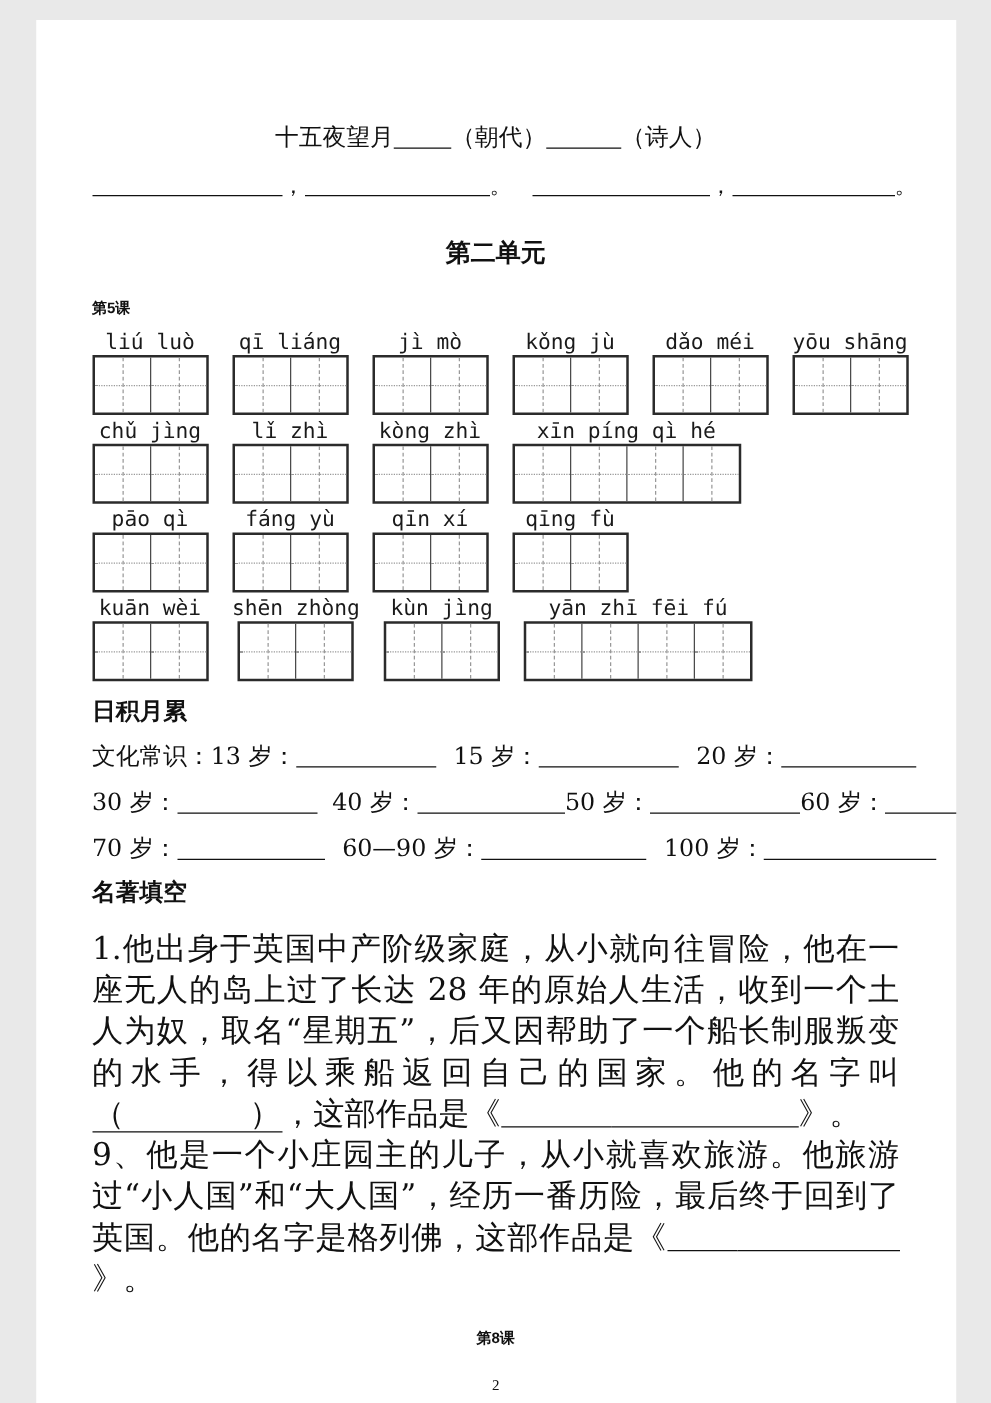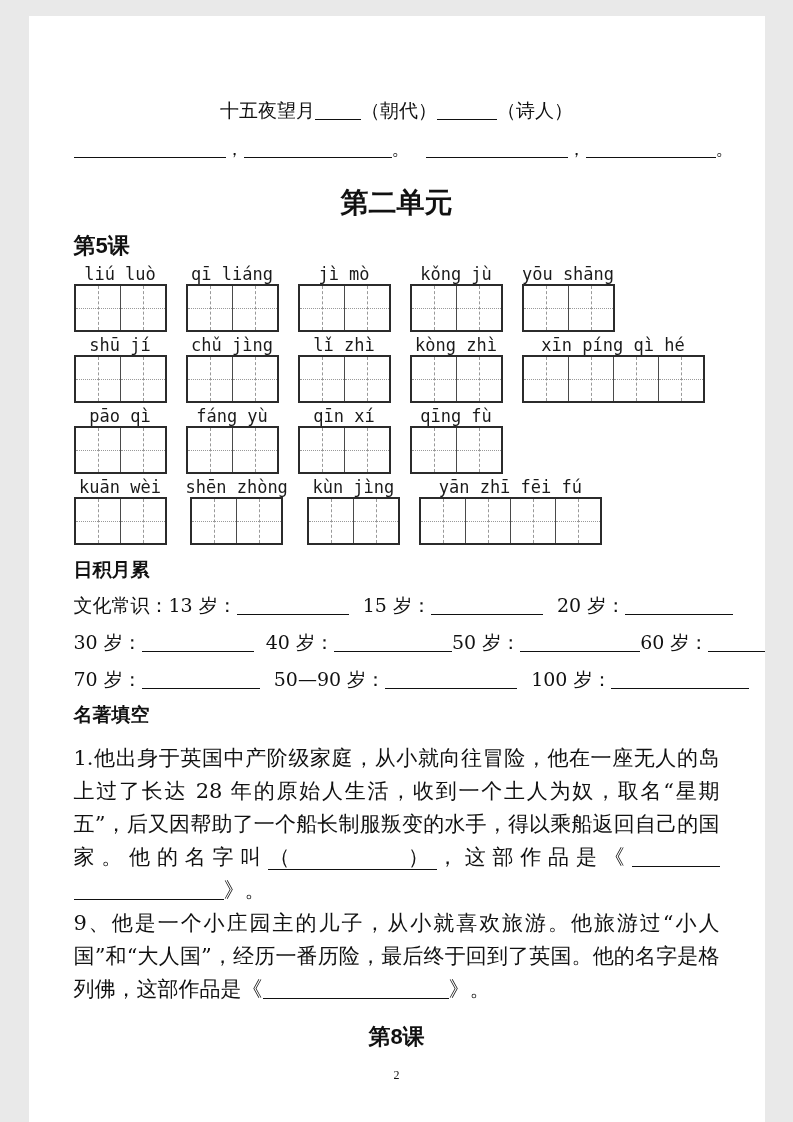--- a/index.html
+++ b/index.html
@@ -14,25 +14,25 @@
   .blank{display:inline-block;border-bottom:1.5px solid #111;height:14px;vertical-align:-3px;}
   .ublank{border-bottom:1.5px solid #111;padding:0 1px;}
   
   .poem-line{text-align:center;white-space:nowrap;}
   .verse-line{margin-top:17px;white-space:nowrap;}
   .verse-line .punct{font-size:18px;}
   .gap{display:inline-block;}
   
   .unit-heading{
     font-family:"Liberation Sans","DejaVu Sans",sans-serif;font-weight:bold;
-    font-size:28px;line-height:36px;text-align:center;margin:26px 0 0 0;
+    font-size:20px;line-height:36px;text-align:center;margin:26px 0 0 0;
   }
   .lesson-heading{
     font-family:"Liberation Sans","DejaVu Sans",sans-serif;font-weight:bold;
-    font-size:22px;line-height:22px;margin:14px 0 0 0;
+    font-size:12px;line-height:22px;margin:14px 0 0 0;
   }
   .section-heading{
     font-family:"Liberation Sans","DejaVu Sans",sans-serif;font-weight:bold;
     font-size:19px;line-height:22px;margin:14px 0 0 0;
   }
   
   .grid-wrap{margin-top:8px;}
   .pinyin-row{display:flex;align-items:flex-end;gap:19px;margin-bottom:4px;}
   .pinyin-group{display:flex;flex-direction:column;align-items:center;}
   .pinyin-label{
@@ -41,21 +41,21 @@
   }
   .box-group{display:flex;border:2px solid #2b2b2b;background:#fff;}
   .cell{width:44px;height:44px;position:relative;border-right:1px solid #4a4a4a;}
   .cell:last-child{border-right:none;}
   .cell::before{content:"";position:absolute;left:50%;top:0;bottom:0;border-left:1px dashed #999;}
   .cell::after{content:"";position:absolute;top:50%;left:0;right:0;border-top:1px dotted #999;}
   
   .age-line{margin-top:16px;white-space:nowrap;text-align:center;}
   .age-line:first-of-type{margin-top:14px;}
   
-  .para{font-size:21px;line-height:33px;margin:0;text-align:justify;}
+  .para{font-size:25px;line-height:33px;margin:0;text-align:justify;}
   .para-first{margin-top:16px;}
   
   .page-number{
     text-align:center;font-size:12px;margin-top:20px;
     font-family:"Liberation Serif","DejaVu Serif",serif;
   }
 </style>
 </head>
 <body>
 
@@ -94,35 +94,35 @@
           </div>
         </div>
         <div class="pinyin-group">
           <div class="pinyin-label">kǒng jù</div>
           <div class="box-group">
             <div class="cell"></div>
             <div class="cell"></div>
           </div>
         </div>
         <div class="pinyin-group">
+          <div class="pinyin-label">dǎo méi</div>
+          <div class="box-group">
+            <div class="cell"></div>
+            <div class="cell"></div>
+          </div>
+        </div>
+        <div class="pinyin-group">
           <div class="pinyin-label">yōu shāng</div>
           <div class="box-group">
             <div class="cell"></div>
             <div class="cell"></div>
           </div>
         </div>
       </div>
       <div class="pinyin-row">
-        <div class="pinyin-group">
-          <div class="pinyin-label">shū jí</div>
-          <div class="box-group">
-            <div class="cell"></div>
-            <div class="cell"></div>
-          </div>
-        </div>
         <div class="pinyin-group">
           <div class="pinyin-label">chǔ jìng</div>
           <div class="box-group">
             <div class="cell"></div>
             <div class="cell"></div>
           </div>
         </div>
         <div class="pinyin-group">
           <div class="pinyin-label">lǐ zhì</div>
           <div class="box-group">
@@ -208,21 +208,21 @@
             <div class="cell"></div>
           </div>
         </div>
       </div>
     </div>
 
   <div class="section-heading">日积月累</div>
   <div id="age-lines">
       <div class="age-line cn"><span>文化常识：</span><span>13 岁：</span><span class="blank" style="width: 112px;"></span><span class="gap" style="width: 14px;"></span><span>15 岁：</span><span class="blank" style="width: 112px;"></span><span class="gap" style="width: 14px;"></span><span>20 岁：</span><span class="blank" style="width: 108px;"></span></div>
       <div class="age-line cn"><span>30 岁：</span><span class="blank" style="width: 112px;"></span><span class="gap" style="width: 12px;"></span><span>40 岁：</span><span class="blank" style="width: 118px;"></span><span>50 岁：</span><span class="blank" style="width: 120px;"></span><span>60 岁：</span><span class="blank" style="width: 78px;"></span></div>
-      <div class="age-line cn"><span>70 岁：</span><span class="blank" style="width: 118px;"></span><span class="gap" style="width: 14px;"></span><span>50—90 岁：</span><span class="blank" style="width: 132px;"></span><span class="gap" style="width: 14px;"></span><span>100 岁：</span><span class="blank" style="width: 138px;"></span></div>
+      <div class="age-line cn"><span>70 岁：</span><span class="blank" style="width: 118px;"></span><span class="gap" style="width: 14px;"></span><span>60—90 岁：</span><span class="blank" style="width: 132px;"></span><span class="gap" style="width: 14px;"></span><span>100 岁：</span><span class="blank" style="width: 138px;"></span></div>
     </div>
 
   <div class="section-heading">名著填空</div>
   <p class="para para-first" id="question-1"><span>1.他出身于英国中产阶级家庭，从小就向往冒险，他在一座无人的岛上过了长达 28 年的原始人生活，收到一个土人为奴，取名“星期五”，后又因帮助了一个船长制服叛变的水手，得以乘船返回自己的国家。他的名字叫</span><span class="ublank">（　　　　）</span><span>，这部作品是《</span><span class="blank" style="width: 88px;"></span><span class="blank" style="width: 150px;"></span><span>》。</span></p>
   <p class="para" id="question-2"><span>9、他是一个小庄园主的儿子，从小就喜欢旅游。他旅游过“小人国”和“大人国”，经历一番历险，最后终于回到了英国。他的名字是格列佛，这部作品是《</span><span class="blank" style="width: 56px;"></span><span class="blank" style="width: 130px;"></span><span>》。</span></p>
 
   <div class="lesson-heading" style="margin-top:20px;text-align:center;">第8课</div>
 
   <div class="page-number">2</div>
 </div>

